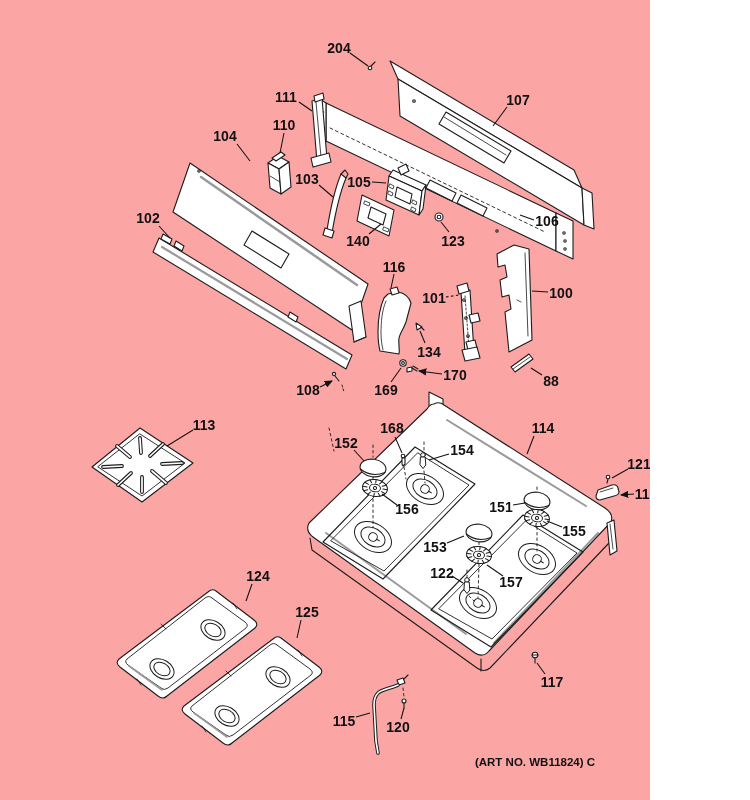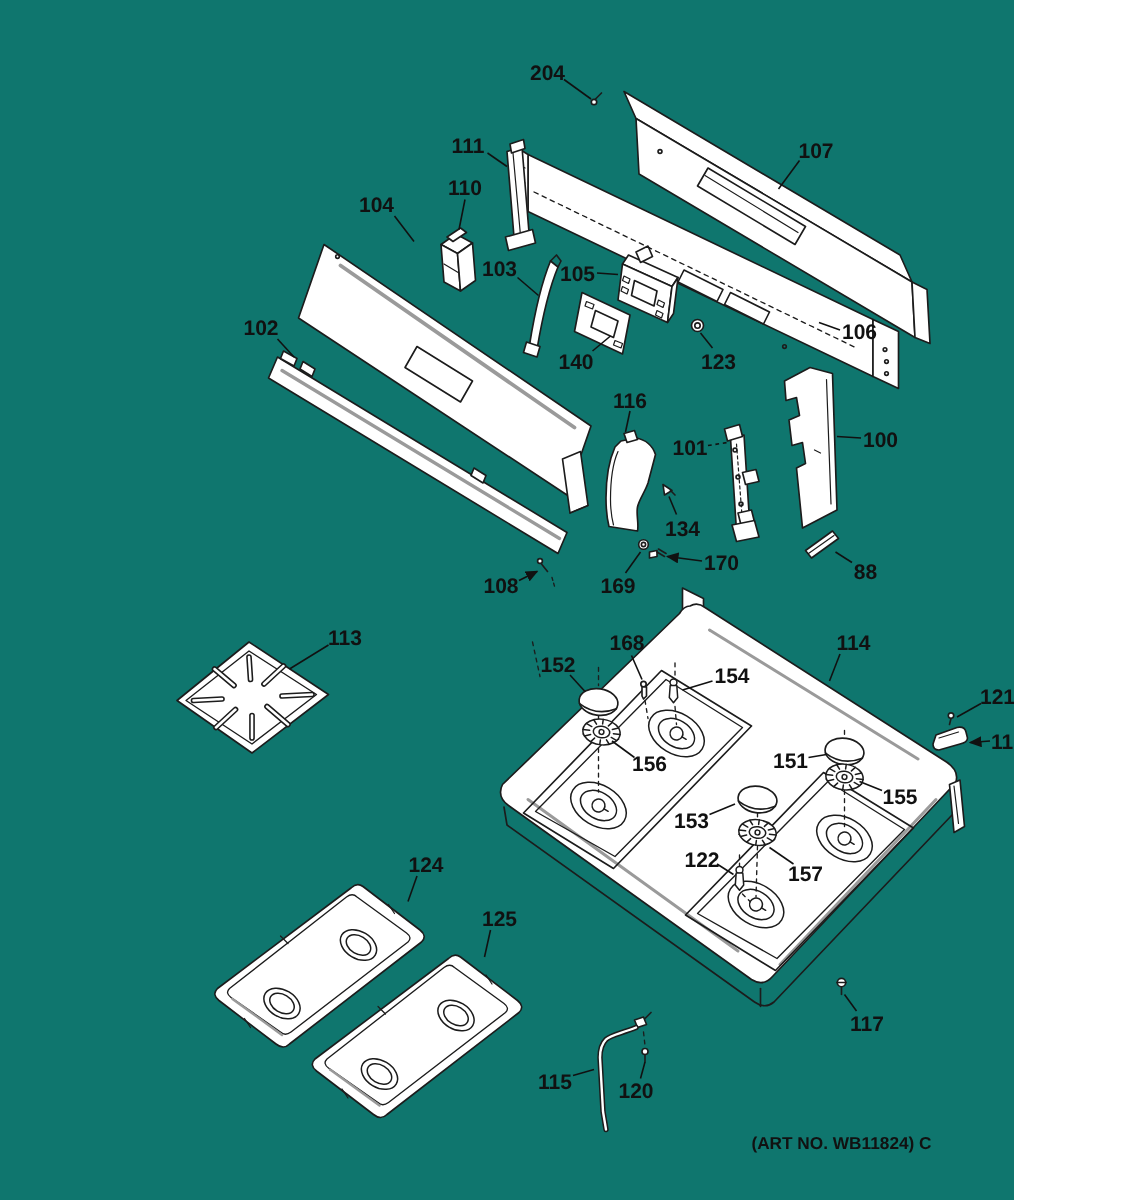--- a/index.html
+++ b/index.html
@@ -1,17 +1,17 @@
 <!DOCTYPE html>
 <html><head>
 <meta charset="utf-8">
 <style>
   html,body{margin:0;padding:0;background:#fff;}
-  .stage{position:relative;width:650px;height:800px;background:#0f766e;overflow:hidden;
-         font-family:"Liberation Sans",sans-serif;padding-left:26px;}
+  .stage{position:relative;width:650px;height:800px;background:#fca5a5;overflow:hidden;
+         font-family:"Liberation Sans",sans-serif;}
   svg{display:block;}
   .part-label{font-family:"Liberation Sans",sans-serif;font-size:14px;font-weight:700;
               fill:#111;text-anchor:middle;dominant-baseline:central;}
   .leader{stroke:#111;stroke-width:1.05;fill:none;}
   .artno{font-family:"Liberation Sans",sans-serif;font-size:11.5px;font-weight:700;
          fill:#111;text-anchor:middle;}
 </style>
 </head>
 <body>
 

